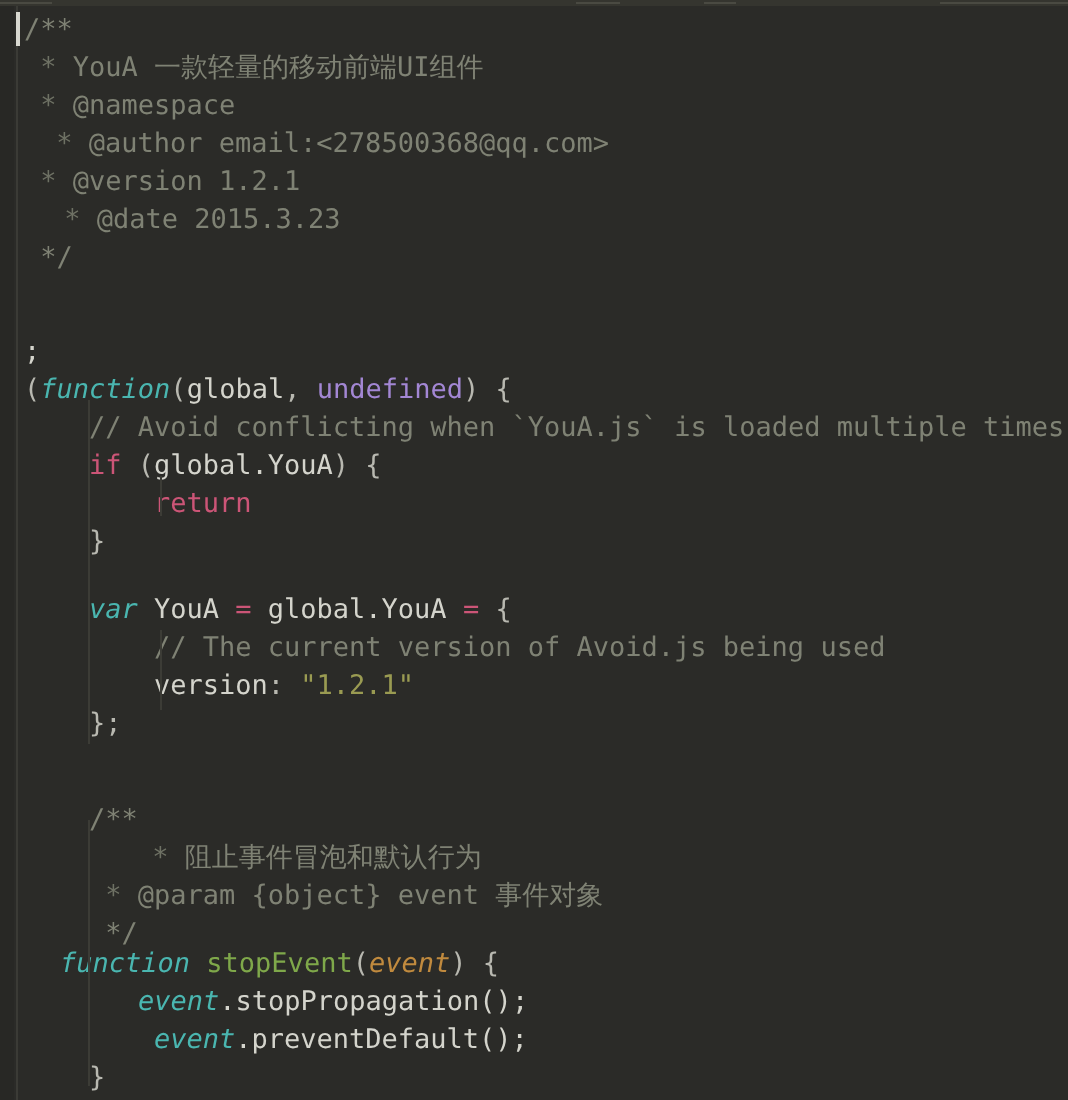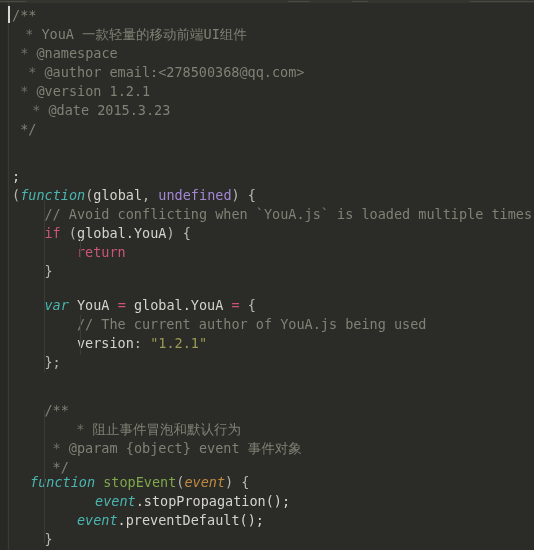--- a/index.html
+++ b/index.html
@@ -104,47 +104,47 @@
 
   <div id="caret-rule"></div>
   <div id="caret-head" style="background: rgb(216, 216, 208);"></div>
 
   <div id="code-surface">
       <div class="indent-guide" style="left: 44px; top: 200px; height: 172px;"></div>
       <div class="indent-guide" style="left: 44px; top: 410px; height: 133px;"></div>
       <div class="indent-guide" style="left: 80px; top: 238px; height: 20px;"></div>
       <div class="indent-guide" style="left: 80px; top: 315px; height: 40px;"></div>
       <div class="code-line" style="top: 6px; padding-left: 12px;"><span class="tok-comment">/**</span></div>
-      <div class="code-line" style="top: 25px; padding-left: 17px;"><span class="tok-comment-d"> * </span><span class="tok-comment">YouA 一款轻量的移动前端UI组件</span></div>
+      <div class="code-line" style="top: 25px; padding-left: 12px;"><span class="tok-comment-d"> * </span><span class="tok-comment">YouA 一款轻量的移动前端UI组件</span></div>
       <div class="code-line" style="top: 44px; padding-left: 12px;"><span class="tok-comment-d"> * </span><span class="tok-comment">@namespace</span></div>
       <div class="code-line" style="top: 63px; padding-left: 20px;"><span class="tok-comment-d"> * </span><span class="tok-comment">@author email:&lt;278500368@qq.com&gt;</span></div>
       <div class="code-line" style="top: 82px; padding-left: 12px;"><span class="tok-comment-d"> * </span><span class="tok-comment">@version 1.2.1</span></div>
       <div class="code-line" style="top: 101px; padding-left: 24px;"><span class="tok-comment-d"> * </span><span class="tok-comment">@date 2015.3.23</span></div>
       <div class="code-line" style="top: 120px; padding-left: 12px;"><span class="tok-comment"> */</span></div>
       <div class="code-line" style="top: 139px; padding-left: 12px;">&nbsp;</div>
       <div class="code-line" style="top: 158px; padding-left: 12px;">&nbsp;</div>
       <div class="code-line" style="top: 167px; padding-left: 12px;"><span class="tok-plain">;</span></div>
       <div class="code-line" style="top: 205px; padding-left: 44.48px;"><span class="tok-comment">// Avoid conflicting when `YouA.js` is loaded multiple times</span></div>
       <div class="code-line" style="top: 186px; padding-left: 12px;"><span class="tok-punct">(</span><span class="tok-storage">function</span><span class="tok-punct">(</span><span class="tok-plain">global</span><span class="tok-punct">, </span><span class="tok-purple">undefined</span><span class="tok-punct">) {</span></div>
       <div class="code-line" style="top: 243px; padding-left: 76.96px;"><span class="tok-keyword">return</span></div>
       <div class="code-line" style="top: 224px; padding-left: 44.48px;"><span class="tok-keyword">if</span><span class="tok-punct"> (</span><span class="tok-plain">global.YouA</span><span class="tok-punct">) {</span></div>
       <div class="code-line" style="top: 262px; padding-left: 44.48px;"><span class="tok-punct">}</span></div>
       <div class="code-line" style="top: 281px; padding-left: 12px;">&nbsp;</div>
       <div class="code-line" style="top: 296px; padding-left: 44.48px;"><span class="tok-storage">var</span><span class="tok-plain"> YouA </span><span class="tok-operator">=</span><span class="tok-plain"> global.YouA </span><span class="tok-operator">=</span><span class="tok-punct"> {</span></div>
-      <div class="code-line" style="top: 315px; padding-left: 76.96px;"><span class="tok-comment">// The current author of YouA.js being used</span></div>
+      <div class="code-line" style="top: 315px; padding-left: 76.96px;"><span class="tok-comment">// The current version of Avoid.js being used</span></div>
       <div class="code-line" style="top: 334px; padding-left: 76.96px;"><span class="tok-plain">version</span><span class="tok-punct">: </span><span class="tok-string">"1.2.1"</span></div>
       <div class="code-line" style="top: 353px; padding-left: 44.48px;"><span class="tok-punct">};</span></div>
       <div class="code-line" style="top: 372px; padding-left: 12px;">&nbsp;</div>
       <div class="code-line" style="top: 391px; padding-left: 12px;">&nbsp;</div>
       <div class="code-line" style="top: 401px; padding-left: 44.48px;"><span class="tok-comment">/**</span></div>
       <div class="code-line" style="top: 420px; padding-left: 68px;"><span class="tok-comment-d"> * </span><span class="tok-comment">阻止事件冒泡和默认行为</span></div>
       <div class="code-line" style="top: 439px; padding-left: 44.48px;"><span class="tok-comment-d"> * </span><span class="tok-comment">@param {object} event 事件对象</span></div>
       <div class="code-line" style="top: 458px; padding-left: 44.48px;"><span class="tok-comment"> */</span></div>
       <div class="code-line" style="top: 473px; padding-left: 30px;"><span class="tok-storage">function</span><span class="tok-plain"> </span><span class="tok-funcname">stopEvent</span><span class="tok-punct">(</span><span class="tok-param">event</span><span class="tok-punct">) {</span></div>
-      <div class="code-line" style="top: 492px; padding-left: 95px;"><span class="tok-var-ital">event</span><span class="tok-plain">.stopPropagation();</span></div>
+      <div class="code-line" style="top: 492px; padding-left: 69px;"><span class="tok-var-ital">event</span><span class="tok-plain">.stopPropagation();</span></div>
       <div class="code-line" style="top: 511px; padding-left: 76.96px;"><span class="tok-var-ital">event</span><span class="tok-plain">.preventDefault();</span></div>
       <div class="code-line" style="top: 530px; padding-left: 44.48px;"><span class="tok-punct">}</span></div>
     </div>
 
   <div id="top-edge-strip">
     <div class="edge-tick" style="left:0px;width:26px;"></div>
     <div class="edge-tick" style="left:288px;width:22px;"></div>
     <div class="edge-tick" style="left:352px;width:16px;"></div>
     <div class="edge-tick" style="left:470px;width:64px;"></div>
   </div>

